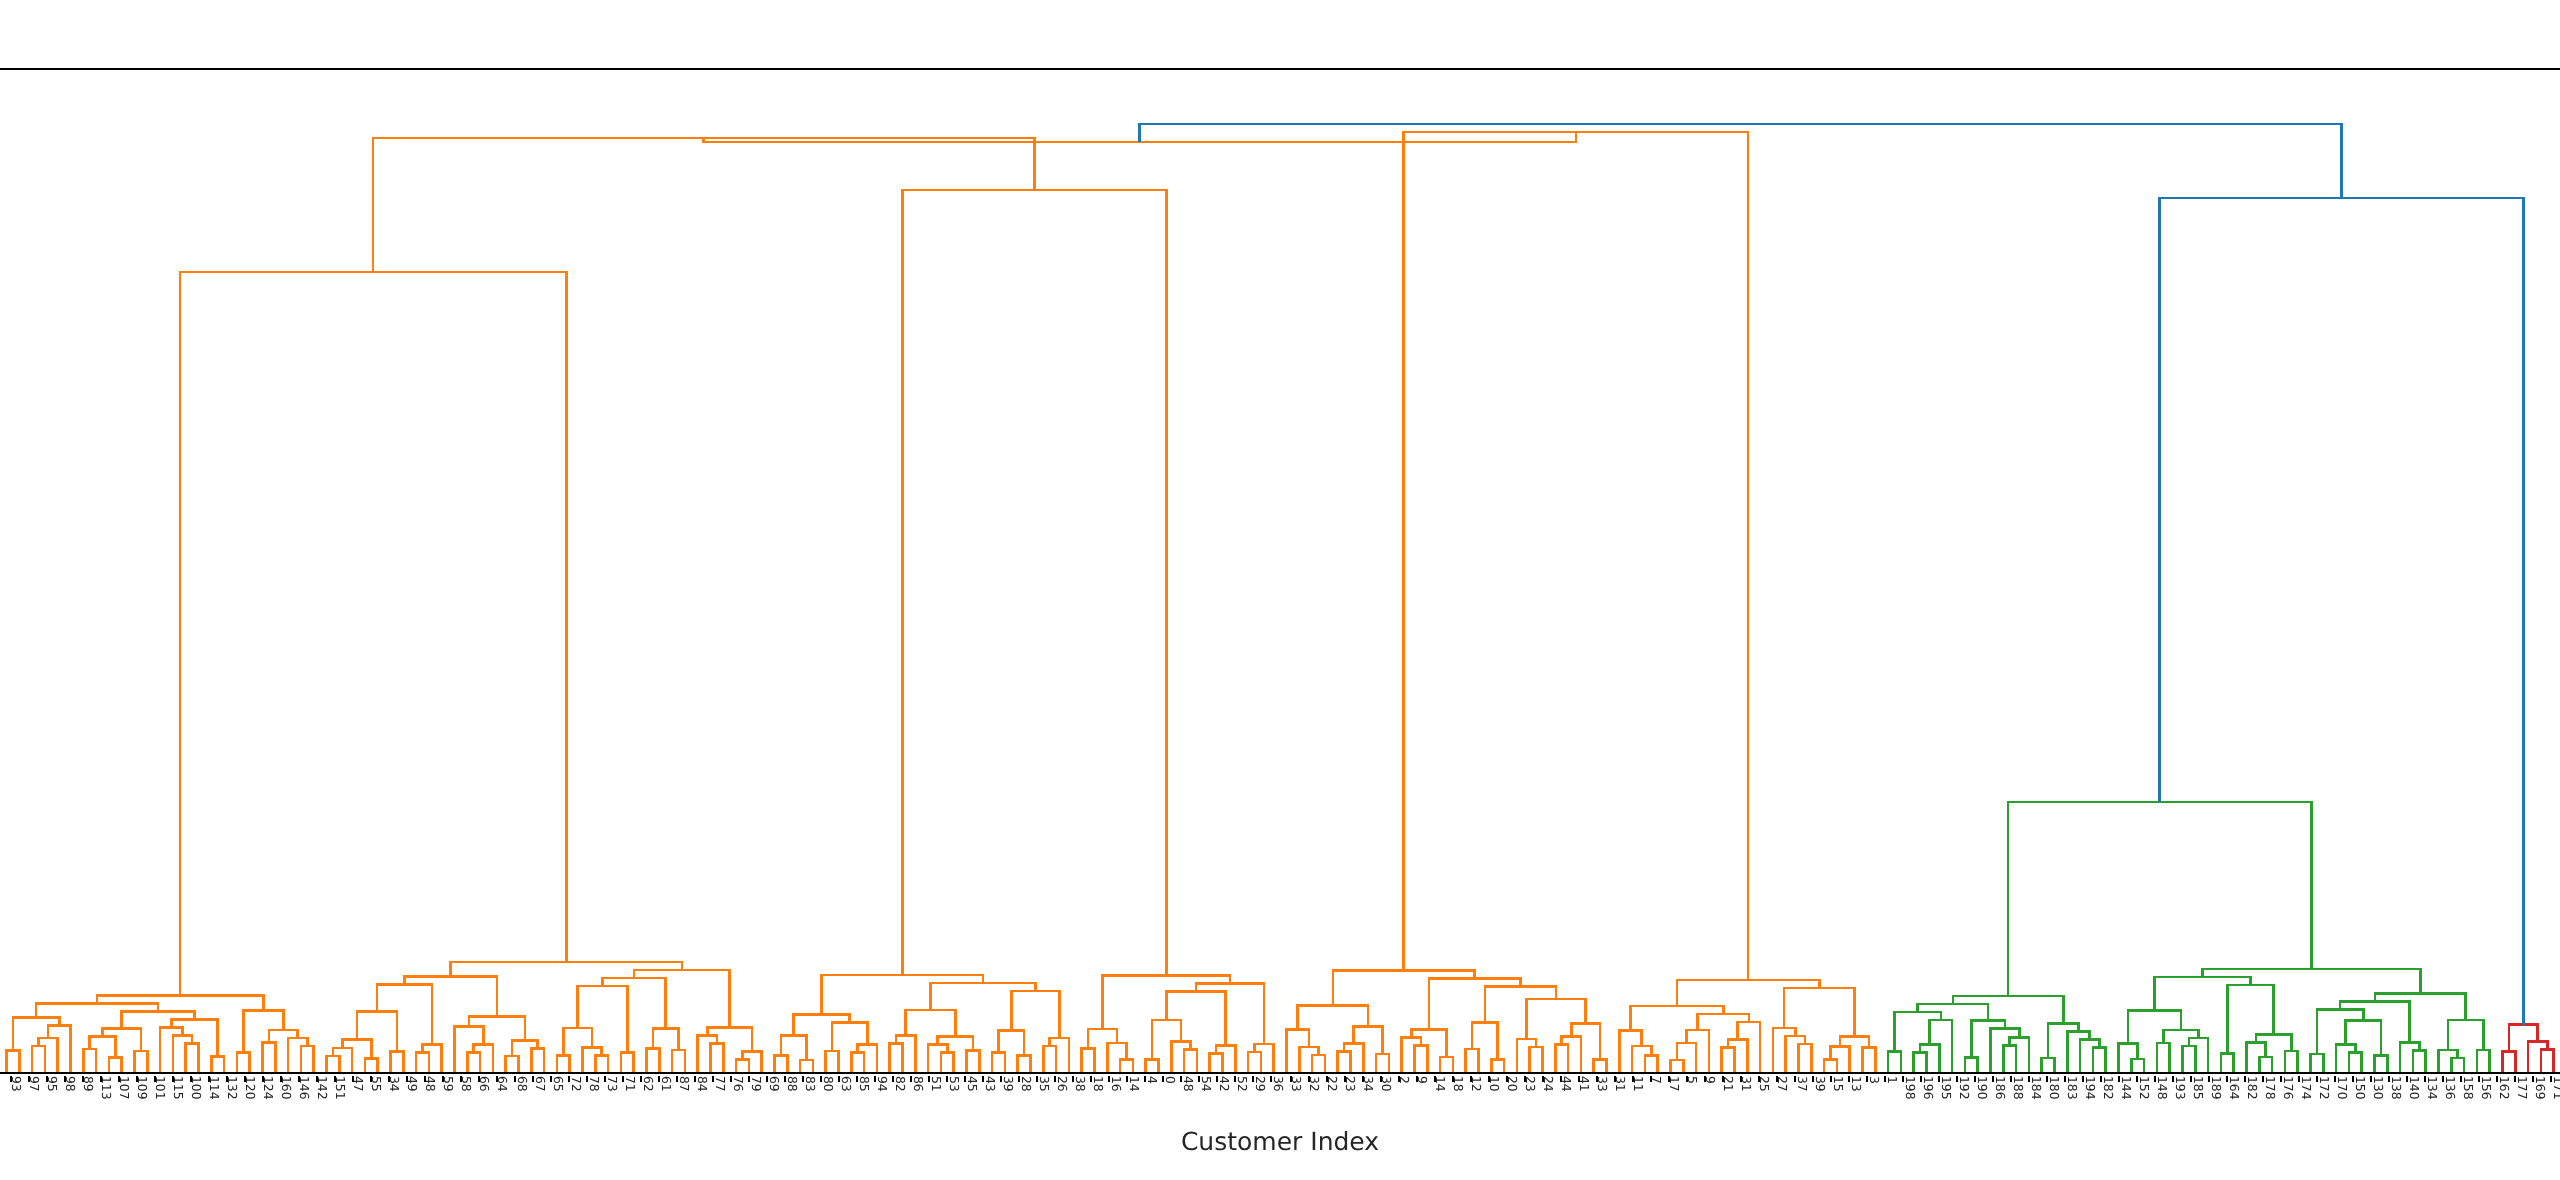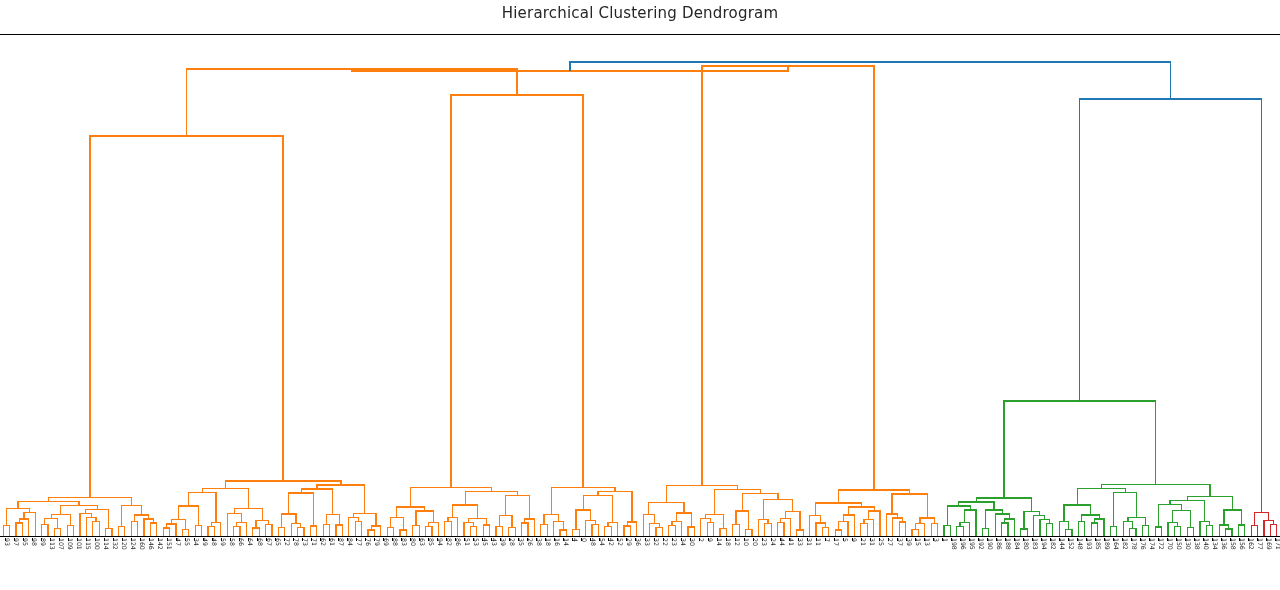--- a/index.html
+++ b/index.html
@@ -25,21 +25,20 @@
   #xlabel{
     position:absolute;left:0;top:563px;width:1280px;text-align:center;
     font-size:12.5px;color:#262626;
   }
 </style>
 </head>
 <body>
 
 <div id="fig">
 
-  <div id="title">Hierarchical Clustering Dendrogram</div>
 
   <div id="topspine"></div>
 
   <div id="plot">
     <svg id="dendro" width="1280" height="502" viewBox="0 0 1280 502" shape-rendering="crispEdges">
         <path d="M 1251.20 501.00 L 1251.20 490.71 L 1257.60 490.71 L 1257.60 501.00" fill="none" stroke="#d62728" stroke-width="1.3"></path>
         <path d="M 1270.40 501.00 L 1270.40 489.76 L 1276.80 489.76 L 1276.80 501.00" fill="none" stroke="#d62728" stroke-width="1.3"></path>
         <path d="M 1264.00 501.00 L 1264.00 485.76 L 1273.60 485.76 L 1273.60 489.76" fill="none" stroke="#d62728" stroke-width="1.3"></path>
         <path d="M 1254.40 490.71 L 1254.40 477.36 L 1268.80 477.36 L 1268.80 485.76" fill="none" stroke="#d62728" stroke-width="1.3"></path>
         <path d="M 944.00 501.00 L 944.00 490.62 L 950.40 490.62 L 950.40 501.00" fill="none" stroke="#2ca02c" stroke-width="1.3"></path>
@@ -522,14 +521,15 @@
       <div class="tick" style="left: 1248.45px;"></div>
       <div class="tlab" style="left: 1251.05px;">162</div>
       <div class="tick" style="left: 1257.46px;"></div>
       <div class="tlab" style="left: 1260.06px;">177</div>
       <div class="tick" style="left: 1266.48px;"></div>
       <div class="tlab" style="left: 1269.08px;">169</div>
       <div class="tick" style="left: 1275.49px;"></div>
       <div class="tlab" style="left: 1278.09px;">171</div>
     </div>
 
+  <div id="xlabel">Customer Index</div>
 
 </div>
 
 </body></html>

